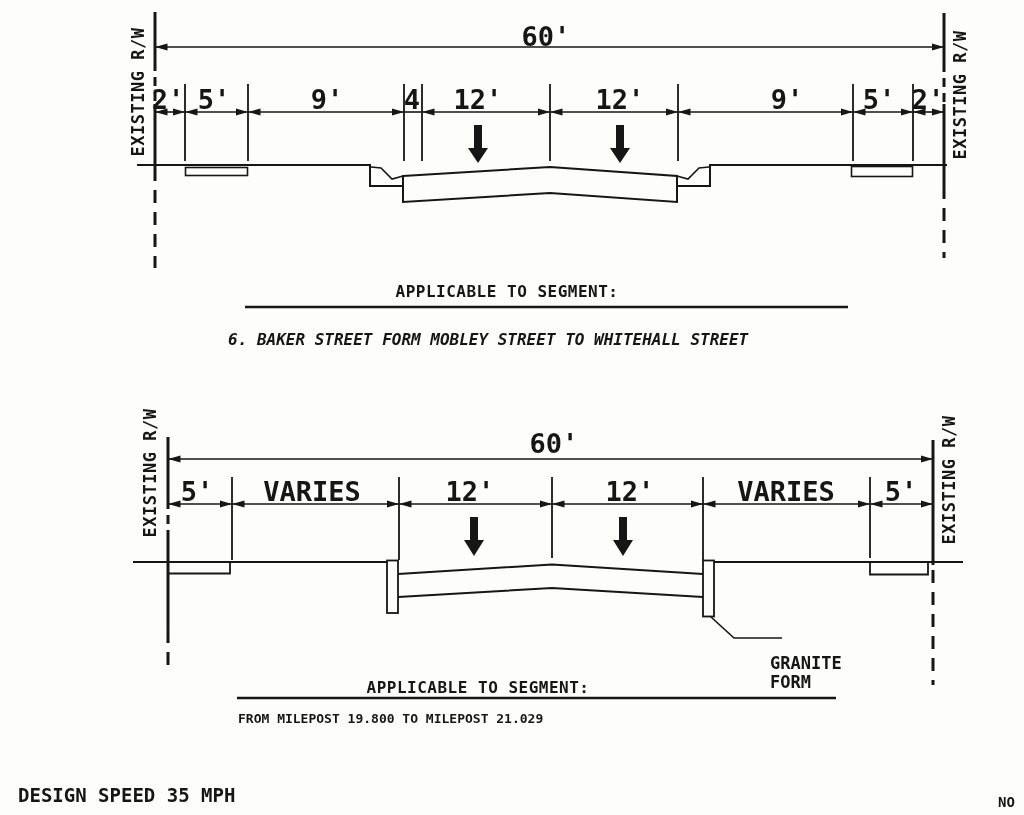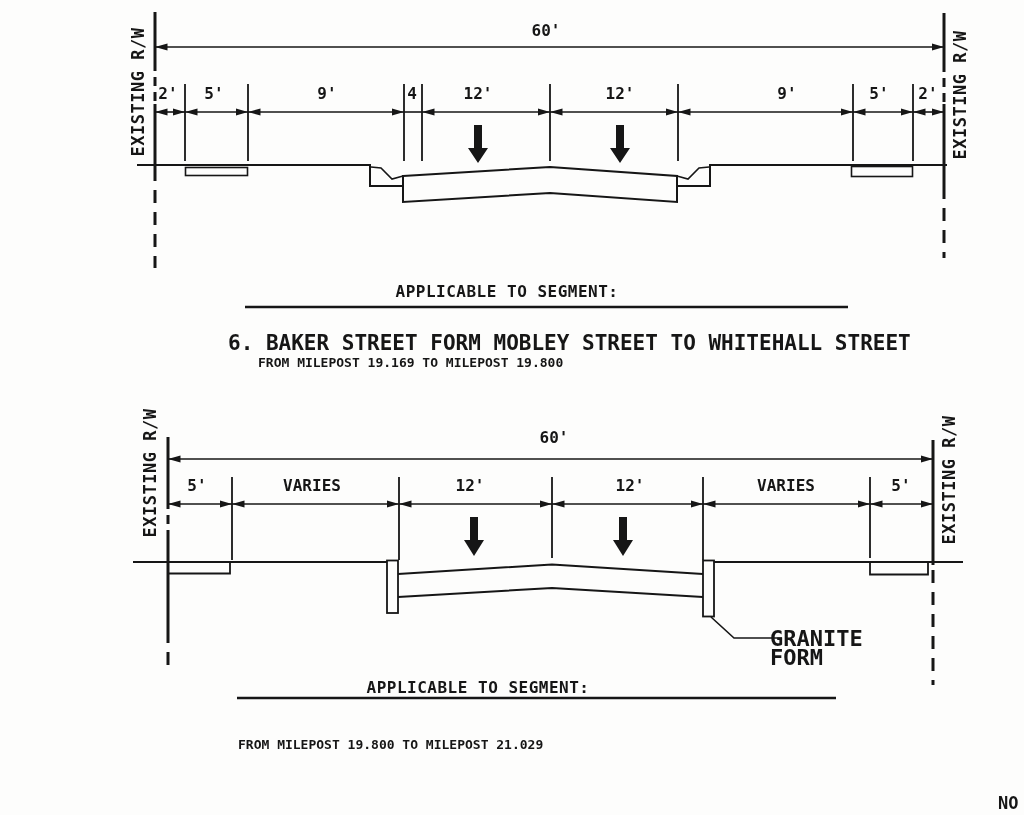--- a/index.html
+++ b/index.html
@@ -9,31 +9,31 @@
     font-family:"DejaVu Sans Mono","Liberation Mono",monospace;
     color:#161616;
   }
   .canvas{position:relative;width:1024px;height:815px;}
   svg{position:absolute;left:0;top:0;}
   .lbl{
     position:absolute;white-space:nowrap;color:#161616;
     font-family:"DejaVu Sans Mono","Liberation Mono",monospace;
     font-weight:bold;line-height:1.05;
   }
-  .dimlbl{font-size:16px;transform:translateX(-50%);}
+  .dimlbl{font-size:27px;transform:translateX(-50%);}
   .rw{
     font-size:17px;letter-spacing:.5px;text-align:center;
     width:135px;height:20px;transform:rotate(-90deg);
   }
   .heading{font-size:16px;letter-spacing:.5px;transform:translateX(-50%);}
-  .title{font-size:21px;}
+  .title{font-size:16px;font-style:italic;}
   .subtitle{font-size:13px;}
-  .callout{font-size:22px;line-height:19px;}
+  .callout{font-size:17px;line-height:19px;margin-top:25px;}
   .footer-note{font-size:19px;}
-  .cutnote{font-size:17px;}
+  .cutnote{font-size:14px;}
   .stroke{stroke:#161616;fill:none;}
 </style>
 </head>
 <body>
 
 <div class="canvas">
 
   <svg width="1024" height="815" viewBox="0 0 1024 815">
     <defs>
       <marker id="arr" markerUnits="userSpaceOnUse" markerWidth="14" markerHeight="10" refX="12.5" refY="5" orient="auto-start-reverse">
@@ -162,37 +162,37 @@
   <div class="lbl dimlbl" style="left:327px;top:86px;">9'</div>
   <div class="lbl dimlbl" style="left:412px;top:86px;">4</div>
   <div class="lbl dimlbl" style="left:478px;top:86px;">12'</div>
   <div class="lbl dimlbl" style="left:620px;top:86px;">12'</div>
   <div class="lbl dimlbl" style="left:787px;top:86px;">9'</div>
   <div class="lbl dimlbl" style="left:879px;top:86px;">5'</div>
   <div class="lbl dimlbl" style="left:928px;top:86px;">2'</div>
 
   <div class="lbl heading" style="left:507px;top:284px;">APPLICABLE TO SEGMENT:</div>
   <div class="lbl title" style="left:228px;top:332px;">6. BAKER STREET FORM MOBLEY STREET TO WHITEHALL STREET</div>
-  <div class="lbl subtitle" style="left:258px;top:356px;">FROM MILEPOST 19.169 TO MILEPOST 19.800</div>
 
   <div class="lbl rw" style="left:84px;top:463px;">EXISTING R/W</div>
   <div class="lbl rw" style="left:883px;top:470px;">EXISTING R/W</div>
 
   <div class="lbl dimlbl" style="left:554px;top:430px;">60'</div>
 
   <div class="lbl dimlbl" style="left:197px;top:478px;">5'</div>
   <div class="lbl dimlbl" style="left:312px;top:478px;">VARIES</div>
   <div class="lbl dimlbl" style="left:470px;top:478px;">12'</div>
   <div class="lbl dimlbl" style="left:630px;top:478px;">12'</div>
   <div class="lbl dimlbl" style="left:786px;top:478px;">VARIES</div>
   <div class="lbl dimlbl" style="left:901px;top:478px;">5'</div>
 
   <div class="lbl callout" style="left:770px;top:629px;">
     <div>GRANITE</div>
     <div>FORM</div>
   </div>
 
   <div class="lbl heading" style="left:478px;top:680px;">APPLICABLE TO SEGMENT:</div>
-  <div class="lbl subtitle" style="left:238px;top:738px;text-align:center;">FROM MILEPOST 19.800 TO MILEPOST 21.029</div>
+  <div class="lbl subtitle" style="left:238px;top:712px;text-align:center;">FROM MILEPOST 19.800 TO MILEPOST 21.029</div>
 
+  <div class="lbl footer-note" style="left:18px;top:786px;">DESIGN SPEED 35 MPH</div>
   <div class="lbl cutnote" style="left:998px;top:795px;">NO</div>
 
 </div>
 
 </body></html>

